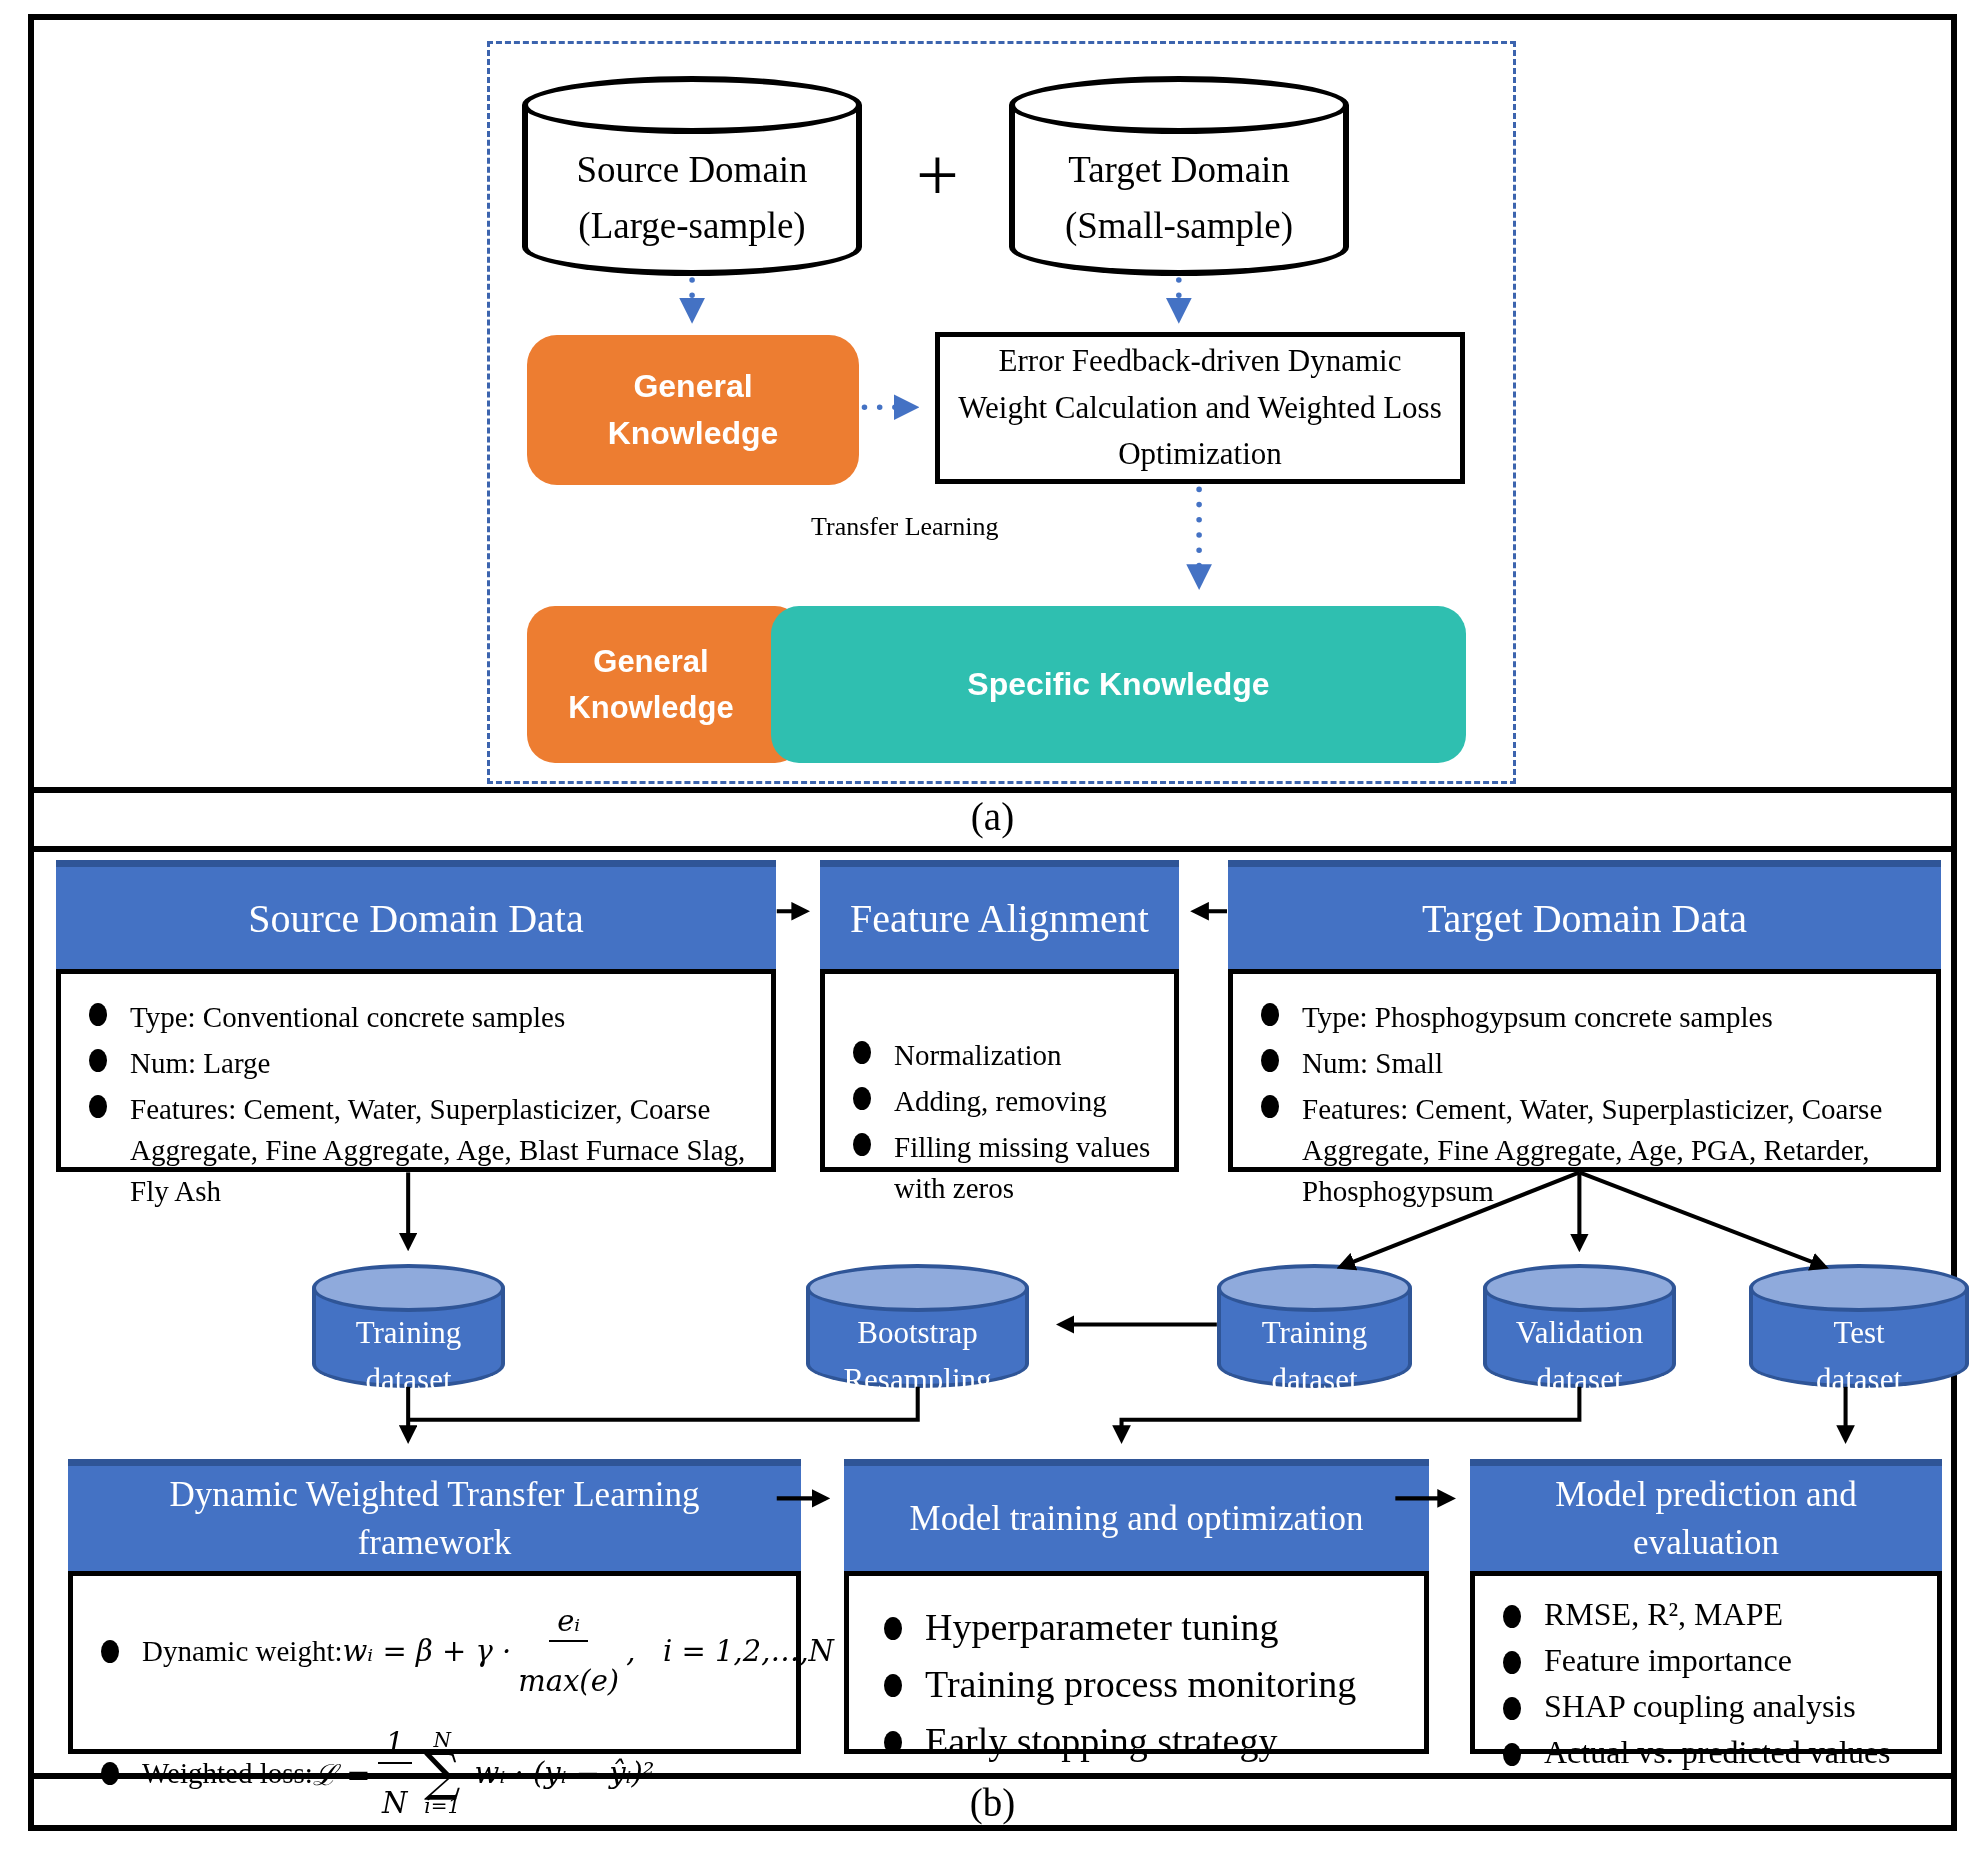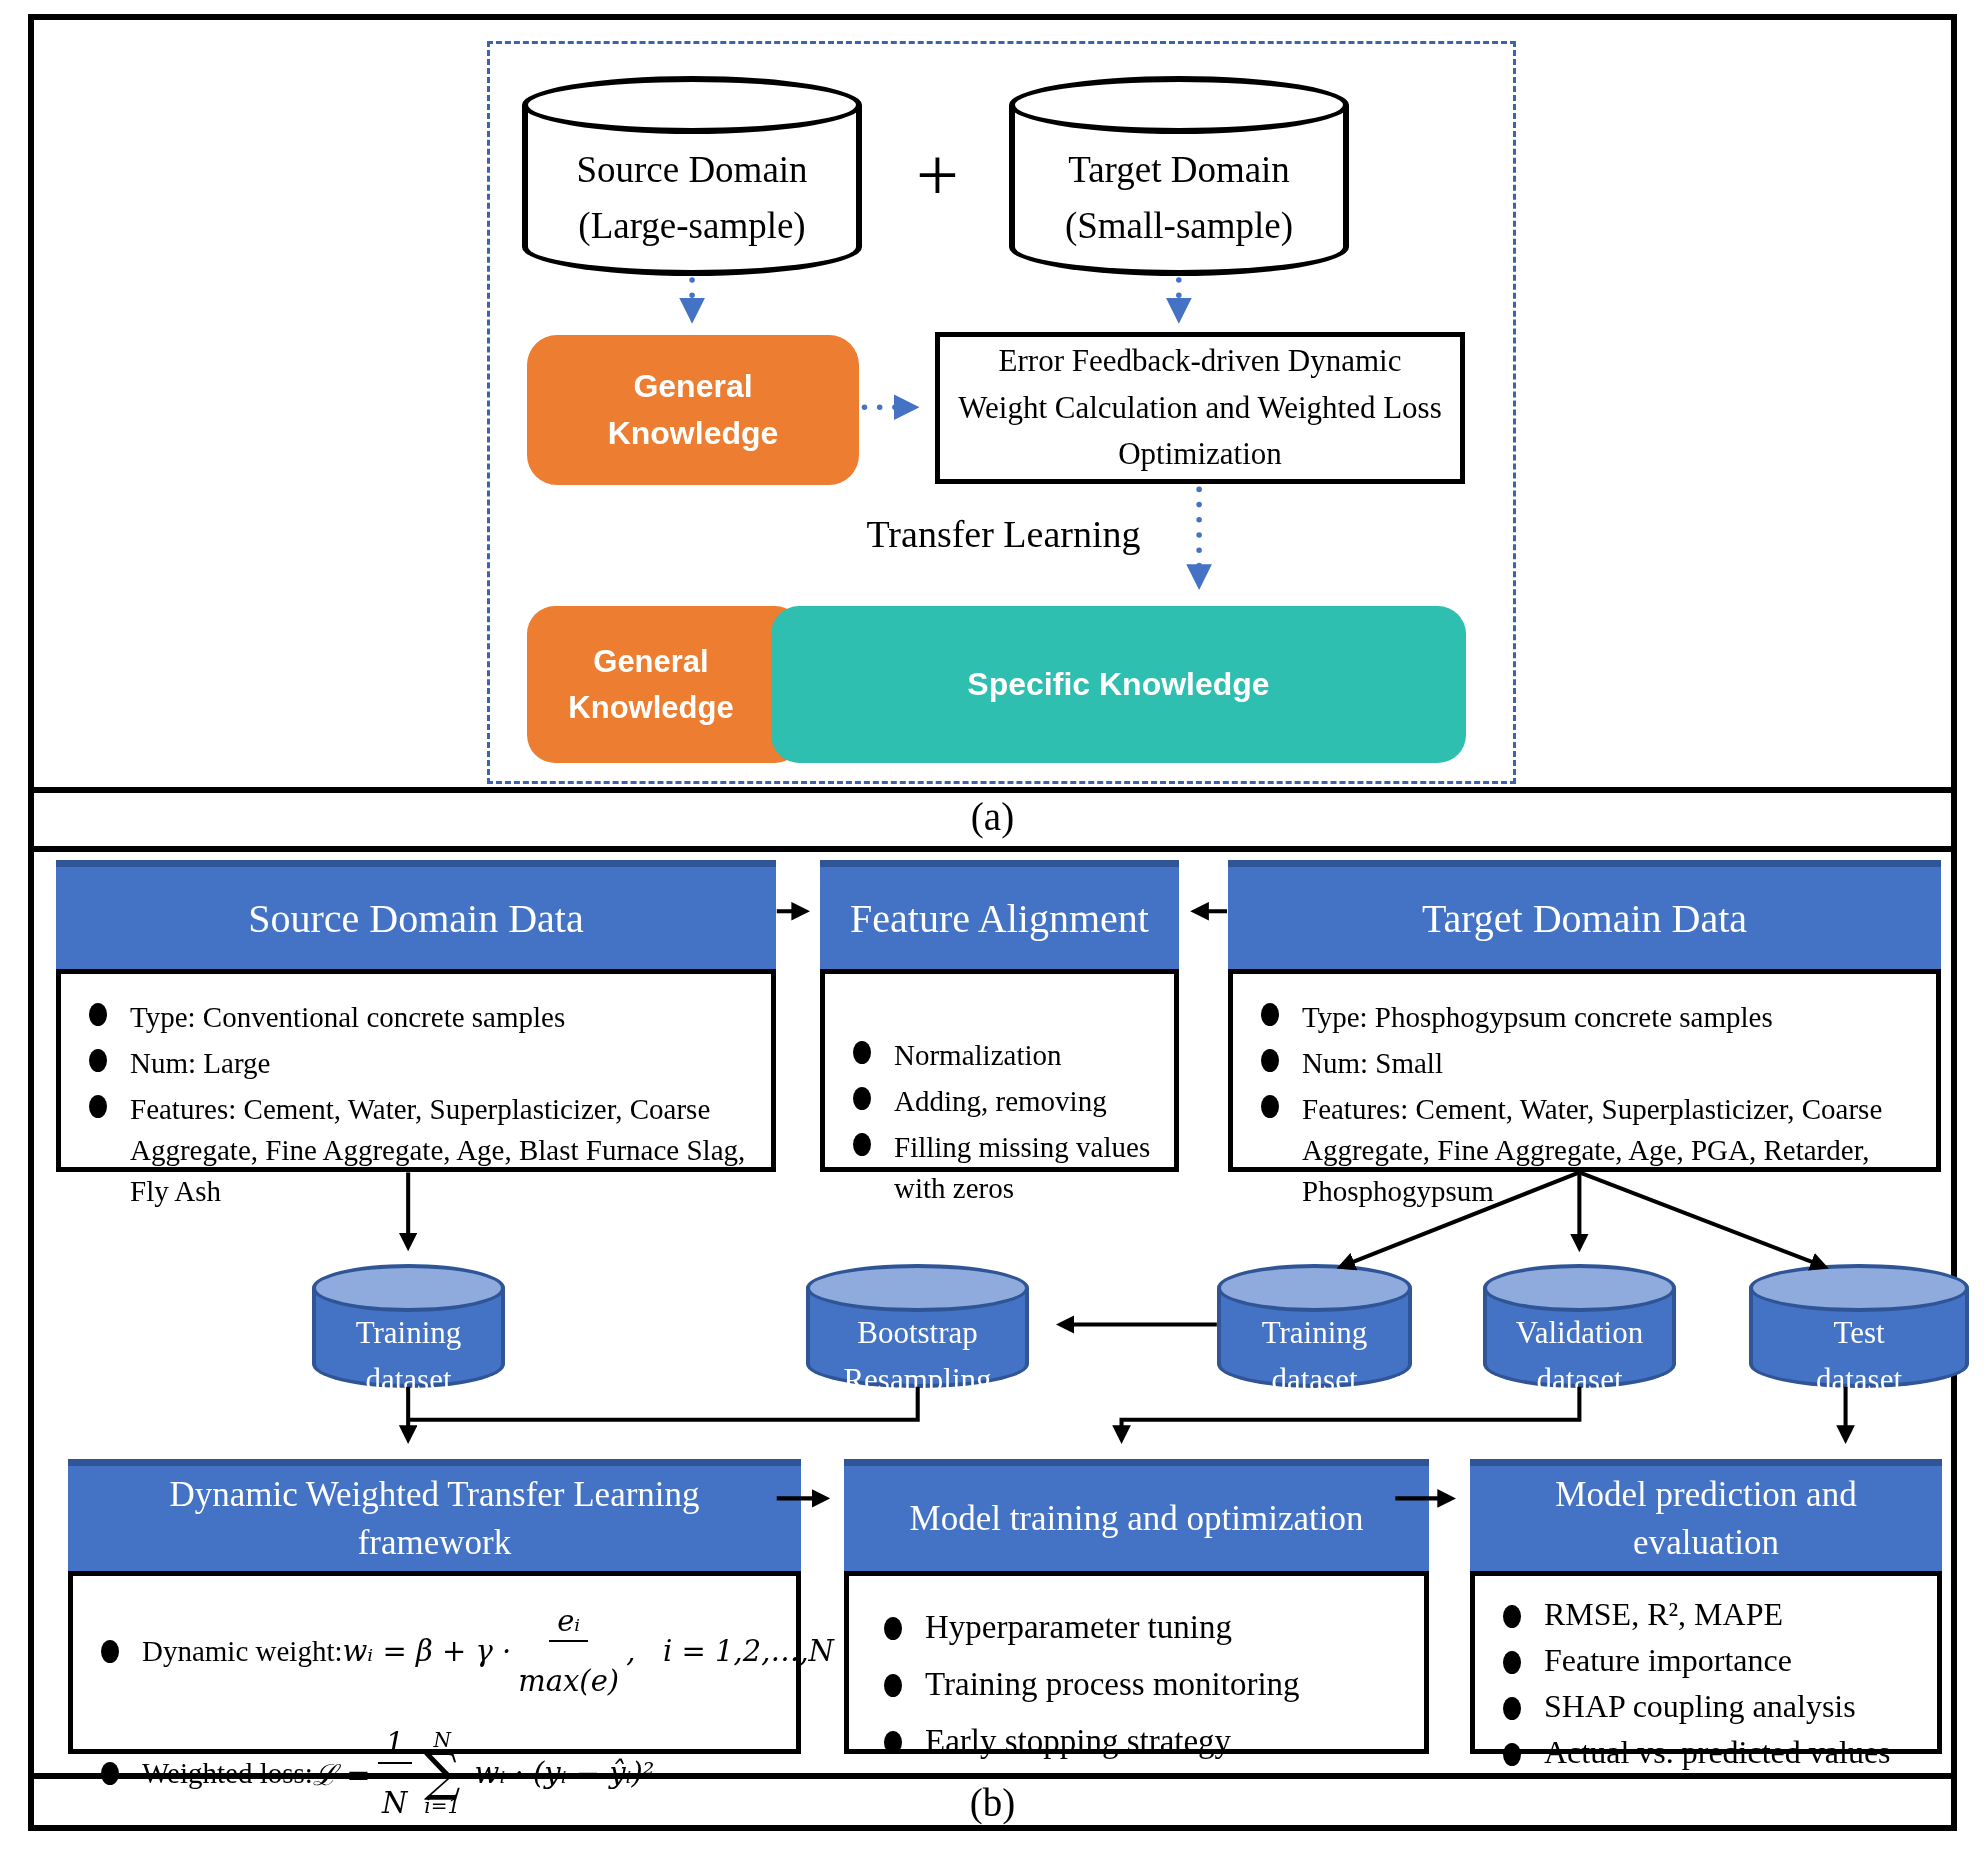--- a/index.html
+++ b/index.html
@@ -37,21 +37,21 @@
 
   .gkbox { position:absolute; left:527px; top:335px; width:332px; height:150px;
            background:#ED7D31; border-radius:30px; display:flex; flex-direction:column;
            align-items:center; justify-content:center;
            font-family:"Liberation Sans","DejaVu Sans",sans-serif; font-weight:bold;
            color:#fff; font-size:32px; line-height:47px; }
   .errbox { position:absolute; left:935px; top:332px; width:530px; height:152px;
             background:#fff; border:5px solid #000; box-sizing:border-box;
             display:flex; align-items:center; justify-content:center; text-align:center;
             font-size:31px; line-height:1.5; padding:3px 15px; }
-  .tlabel { position:absolute; left:811px; top:512px; width:385px; text-align:center; font-size:38px; }
+  .tlabel { position:absolute; left:811px; top:512px; width:385px; text-align:left; font-size:26px; }
 
   .mergeOrange { position:absolute; left:527px; top:606px; width:276px; height:157px;
                  background:#ED7D31; border-radius:28px; display:flex; flex-direction:column;
                  align-items:center; justify-content:center; padding-right:28px; box-sizing:border-box;
                  font-family:"Liberation Sans","DejaVu Sans",sans-serif; font-weight:bold;
                  color:#fff; font-size:31px; line-height:46px; z-index:1; }
   .mergeTeal { position:absolute; left:771px; top:606px; width:695px; height:157px;
                background:#2FBFB0; border-radius:28px; display:flex; align-items:center;
                justify-content:center; font-family:"Liberation Sans","DejaVu Sans",sans-serif;
                font-weight:bold; color:#fff; font-size:32px; z-index:2; }
@@ -72,21 +72,21 @@
   .bul { display:flex; align-items:flex-start; }
   .bdot { flex:0 0 auto; width:18px; height:23px; border-radius:50%; background:#000;
           margin-right:23px; margin-top:6px; }
   .btext { flex:1 1 auto; }
 
   .bdy.blist { padding:23px 23px 10px 28px; box-sizing:border-box; }
   .topbox .btext { font-size:29px; line-height:41px; }
   .topbox .bul { margin-bottom:5px; }
   .featpad { padding-top:61px !important; }
   .trnlist { padding:35px 23px 10px 35px !important; }
-  .trnlist .btext { font-size:33px; line-height:33px; }
+  .trnlist .btext { font-size:38px; line-height:33px; }
   .trnlist .bul { margin-bottom:24px; }
   .prdlist { padding:23px 15px 7.6px 28px !important; }
   .prdlist .btext { font-size:32px; line-height:31px; }
   .prdlist .bul { margin-bottom:15px; }
 
   
   .frmlist { padding:28px 12.7px 5px 28px !important; }
   .frm { margin-bottom:28px; align-items:center; }
   .frm .bdot { margin-top:0; }
   .flabel { font-size:29px; white-space:nowrap; }

